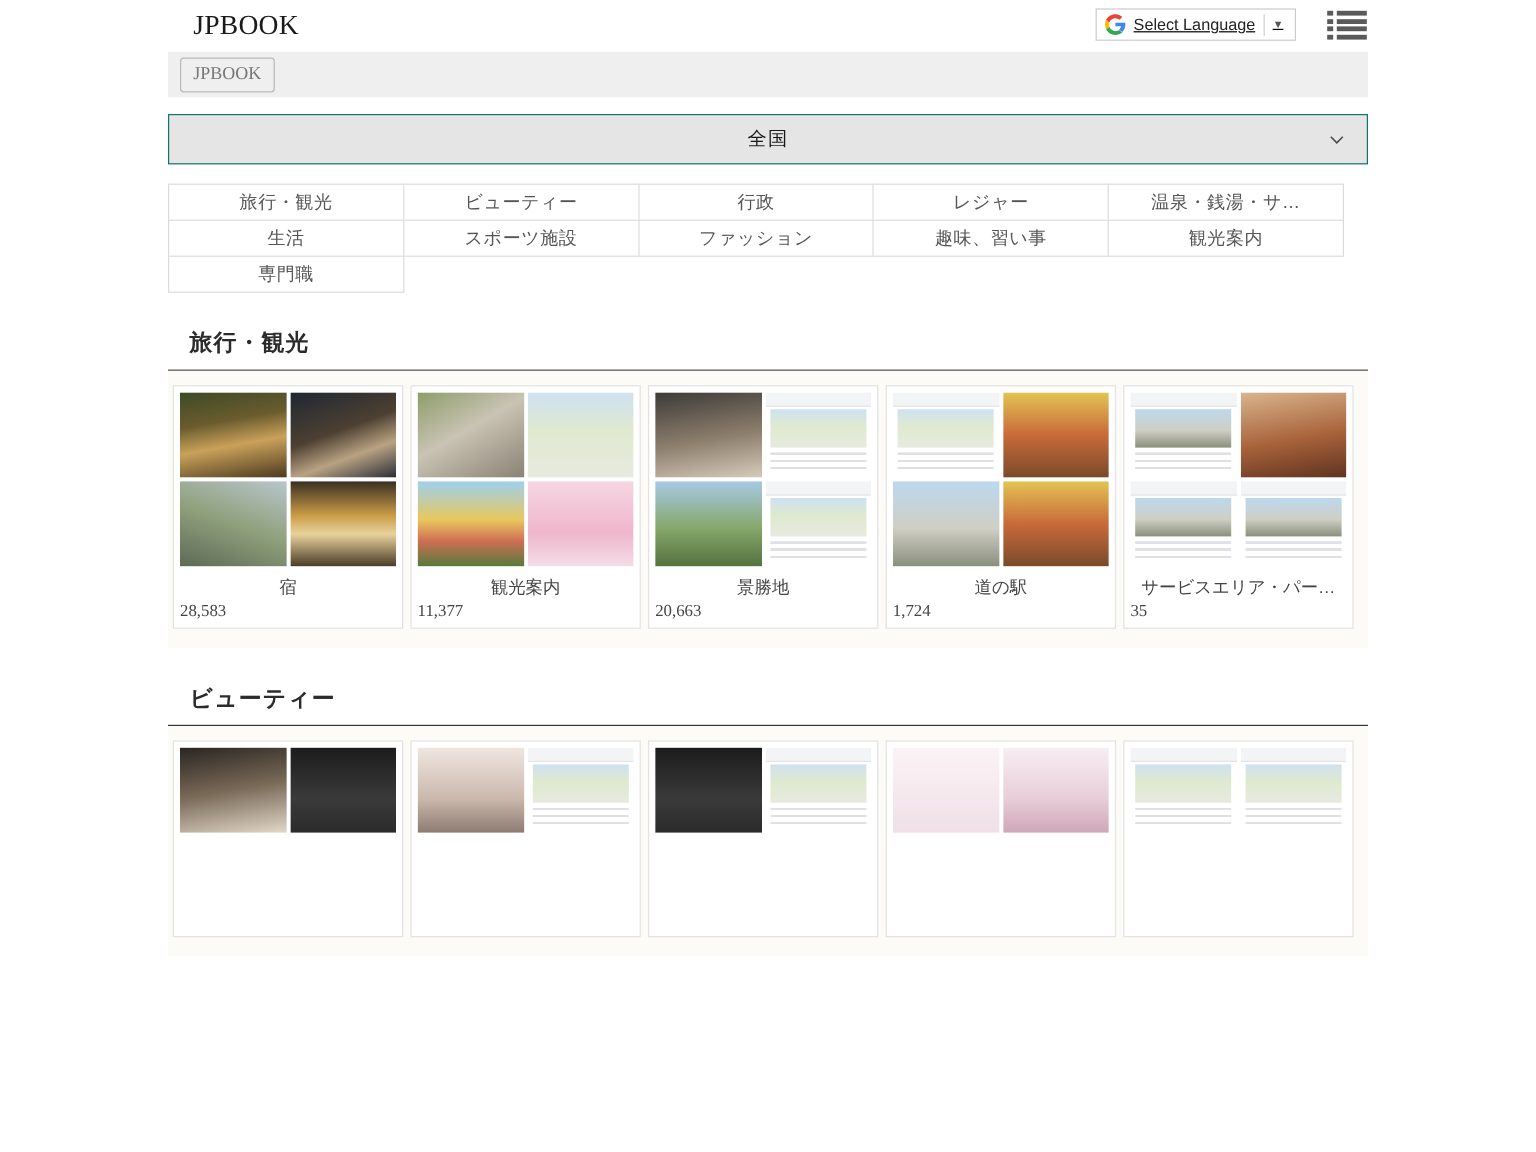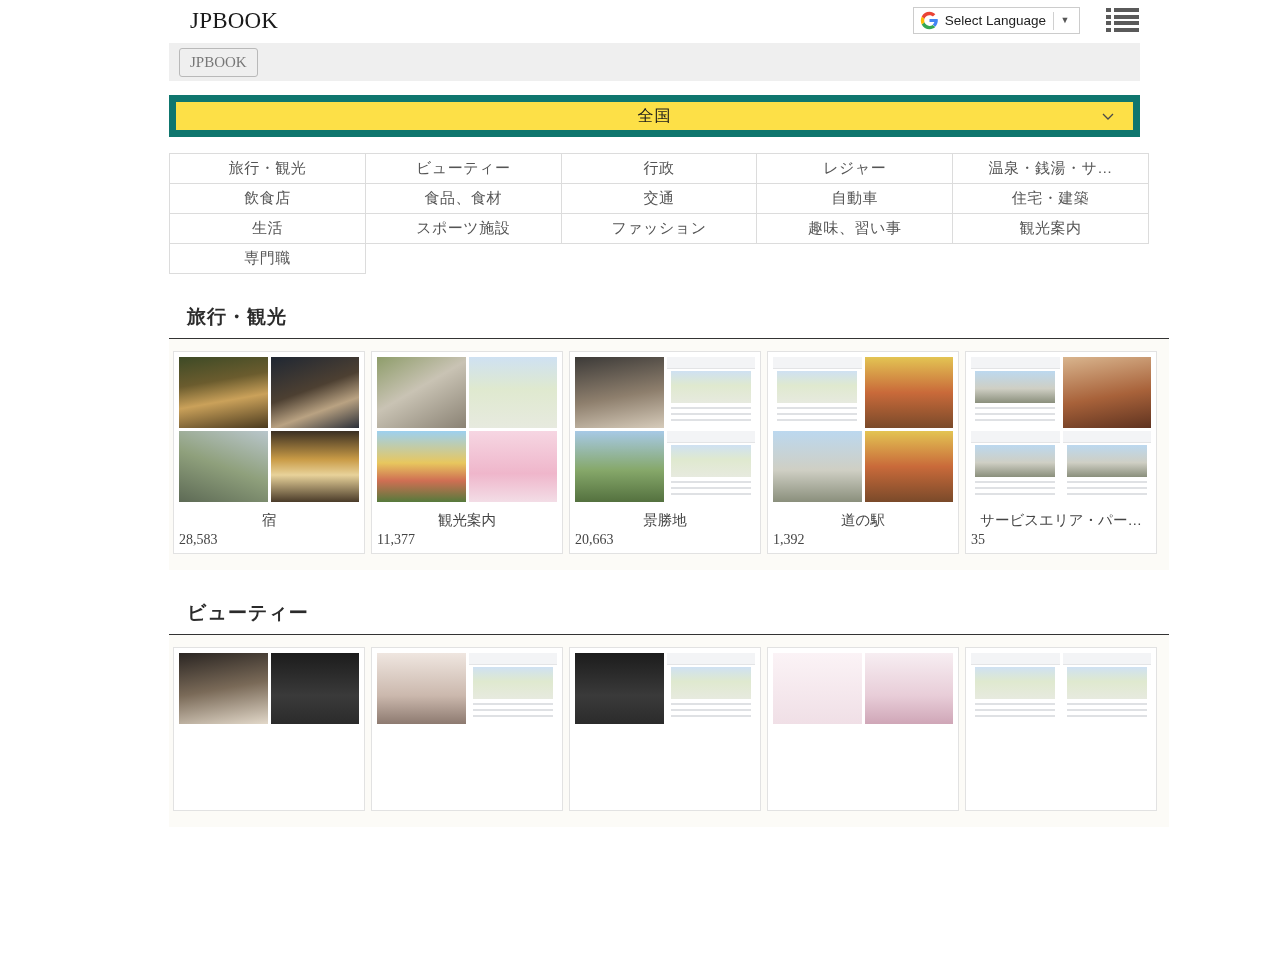--- a/index.html
+++ b/index.html
@@ -4,21 +4,21 @@
 <title>JPBOOK</title>
 <style>
   * { box-sizing: border-box; }
   html, body {
     margin: 0; padding: 0;
     width: 1280px; height: 960px;
     background: #ffffff;
     font-family: "Liberation Sans", "DejaVu Sans", sans-serif;
     overflow: hidden;
   }
-  .page { width: 1280px; height: 960px; position: relative; background:#fff;padding-left:29px; }
+  .page { width: 1280px; height: 960px; position: relative; background:#fff; }
 
   
   .site-header {
     position: relative;
     height: 43px;
     background: #ffffff;
   }
   .site-title {
     position: absolute;
     left: 161px; top: 8px;
@@ -26,22 +26,23 @@
     font-size: 23px;
     font-weight: 400;
     color: #1a1a1a;
     letter-spacing: .2px;
     line-height: 26px;
   }
   .header-right {
     position: absolute;
     right: 140px; top: 7px;
     display: flex;
-    align-items: flex-start;
+    align-items: flex-end;
     gap: 26px;
+    text-decoration: underline;
   }
   
   .gtrans {
     display: flex; align-items: center;
     height: 27px;
     border: 1px solid #cccccc;
     background: #ffffff;
     padding: 0 3px 0 6px;
     font-size: 13px;
     color: #222;
@@ -97,22 +98,22 @@
     font-size: 15px;
     color: #777777;
     line-height: 16px;
     cursor: pointer;
   }
 
   
   .select-wrap {
     margin: 14px 140px 0;
     height: 42px;
-    border: 7px solid #0f766e;
-    background: #fde047;
+    border: 1px solid #0f766e;
+    background: #e5e5e5;
     position: relative;
     display: flex;
     align-items: center;
     justify-content: center;
     cursor: pointer;
   }
   .select-wrap .sel-text {
     font-size: 16px;
     color: #1a1a1a;
     letter-spacing: 1px;
@@ -304,27 +305,20 @@
   <table class="cat-table">
     <tbody>
         <tr>
           <td>旅行・観光</td>
           <td>ビューティー</td>
           <td>行政</td>
           <td>レジャー</td>
           <td>温泉・銭湯・サ…</td>
         </tr>
         <tr>
-          <td>飲食店</td>
-          <td>食品、食材</td>
-          <td>交通</td>
-          <td>自動車</td>
-          <td>住宅・建築</td>
-        </tr>
-        <tr>
           <td>生活</td>
           <td>スポーツ施設</td>
           <td>ファッション</td>
           <td>趣味、習い事</td>
           <td>観光案内</td>
         </tr>
         <tr>
           <td>専門職</td>
           <td class="empty"></td>
           <td class="empty"></td>
@@ -411,21 +405,21 @@
               <div class="ph ph-autumn"></div>
             </div>
             <div class="tile">
               <div class="ph ph-station"></div>
             </div>
             <div class="tile">
               <div class="ph ph-autumn"></div>
             </div>
           </div>
           <div class="card-label">道の駅</div>
-          <div class="card-count">1,392</div>
+          <div class="card-count">1,724</div>
         </div>
         <div class="card">
           <div class="thumb">
             <div class="tile">
               <div class="ph ss">
                 <div class="hero ph-station"></div>
                 <div class="lines"></div>
               </div>
             </div>
             <div class="tile">

